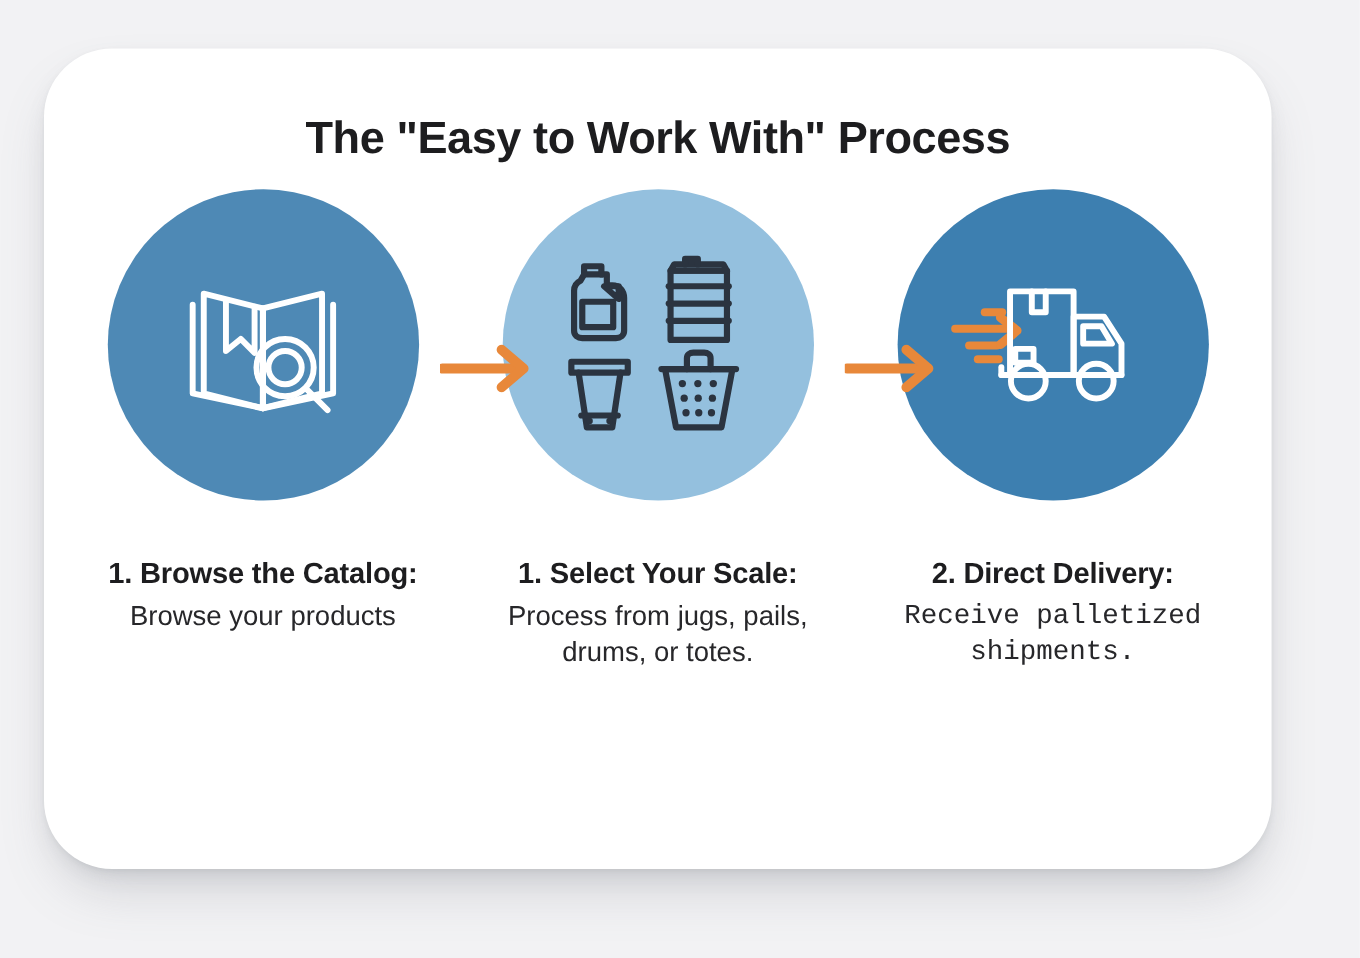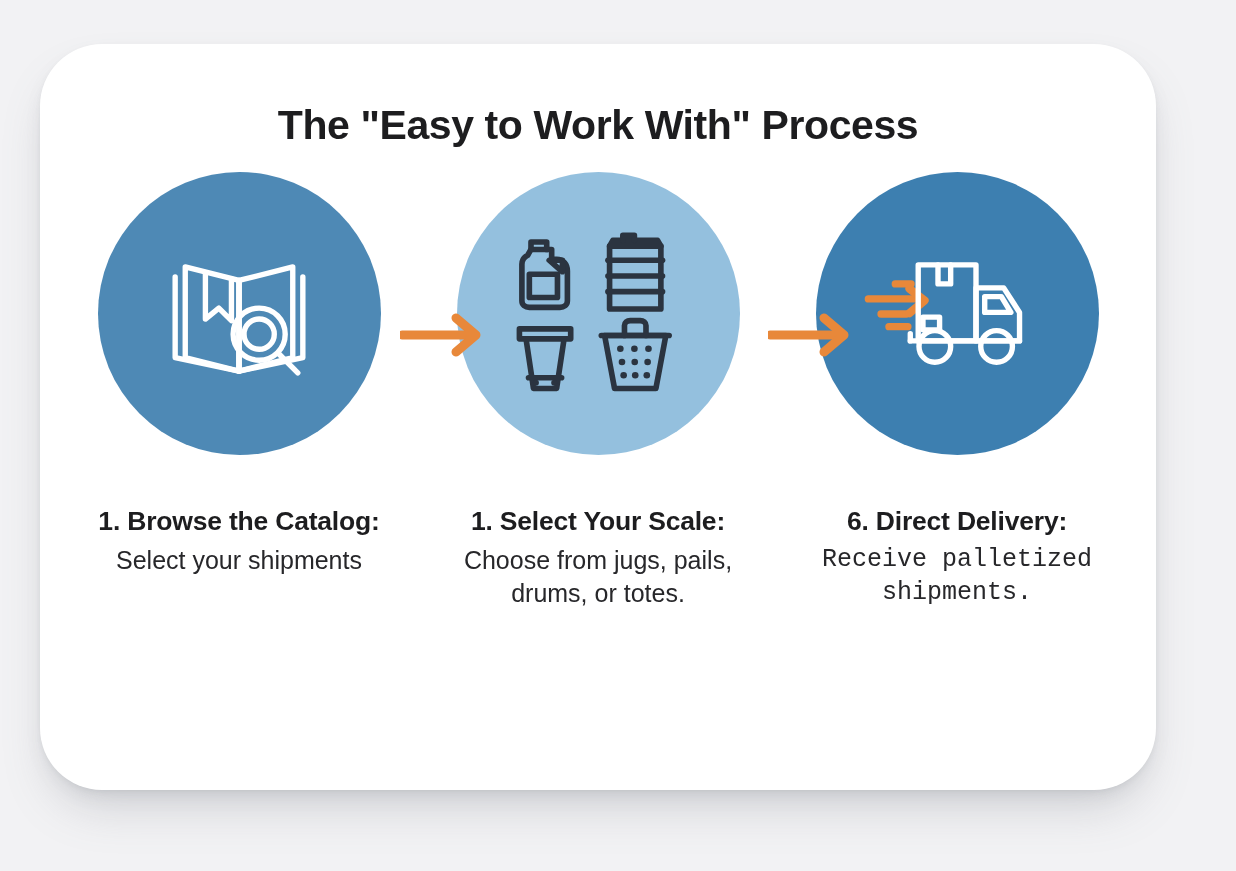--- a/index.html
+++ b/index.html
@@ -145,21 +145,21 @@
               <path d="M30 25.5 L30 53 L38 46.5 L45.5 54 L45.5 29"></path>
 
               <circle cx="62" cy="62" r="15.5"></circle>
               <circle cx="62" cy="62" r="9"></circle>
               <path d="M73.5 73.5 L85 85"></path>
             </svg>
           </span>
         </div>
         <div class="caption">
           <div class="caption-title">1. Browse the Catalog:</div>
-          <div class="caption-desc">Select your shipments</div>
+          <div class="caption-desc">Browse your products</div>
         </div>
       </div>
 
       <div class="step c2">
         <div class="circle" id="circle-2" style="background: rgb(148, 192, 222);">
           <span>
             <svg width="182" height="182" viewBox="0 0 110 110" fill="none" stroke="#2b3440" stroke-width="3.4" stroke-linecap="round" stroke-linejoin="round">
 
               <path d="M14.5 17 L27 17 L27 23 L30 23
                        C34 23 36.5 26 36.5 30
@@ -196,21 +196,21 @@
                 <circle cx="85" cy="84" r="2"></circle>
                 <circle cx="70.5" cy="92" r="2"></circle>
                 <circle cx="77.5" cy="92" r="2"></circle>
                 <circle cx="84.5" cy="92" r="2"></circle>
               </g>
             </svg>
           </span>
         </div>
         <div class="caption">
           <div class="caption-title">1. Select Your Scale:</div>
-          <div class="caption-desc">Choose from jugs, pails, drums, or totes.</div>
+          <div class="caption-desc">Process from jugs, pails, drums, or totes.</div>
         </div>
       </div>
 
       <div class="step c3">
         <div class="circle" id="circle-3" style="background: rgb(61, 127, 176);">
           <span>
             <svg width="190" height="190" viewBox="0 0 120 100" fill="none" stroke-linecap="round" stroke-linejoin="round">
 
               <g stroke="#e8883a" stroke-width="4.6">
                 <path d="M21 31 L31 31"></path>
@@ -231,21 +231,21 @@
                 <path d="M30.5 67 L99.5 67"></path>
                 <path d="M30.5 62.5 L30.5 67"></path>
 
                 <circle cx="46" cy="70.5" r="10"></circle>
                 <circle cx="85" cy="70.5" r="10"></circle>
               </g>
             </svg>
           </span>
         </div>
         <div class="caption">
-          <div class="caption-title">6. Direct Delivery:</div>
+          <div class="caption-title">2. Direct Delivery:</div>
           <div class="caption-desc">Receive palletized shipments.</div>
         </div>
       </div>
 
       <div class="arrow" id="arrow-1">
         <svg width="96" height="44" viewBox="0 0 96 44" fill="none">
           <path d="M2 22 L72 22" stroke="#e8883a" stroke-width="9" stroke-linecap="round"></path>
           <path d="M56 5 L76 22 L56 39" stroke="#e8883a" stroke-width="9" stroke-linecap="round" stroke-linejoin="round"></path>
         </svg>
       </div>

